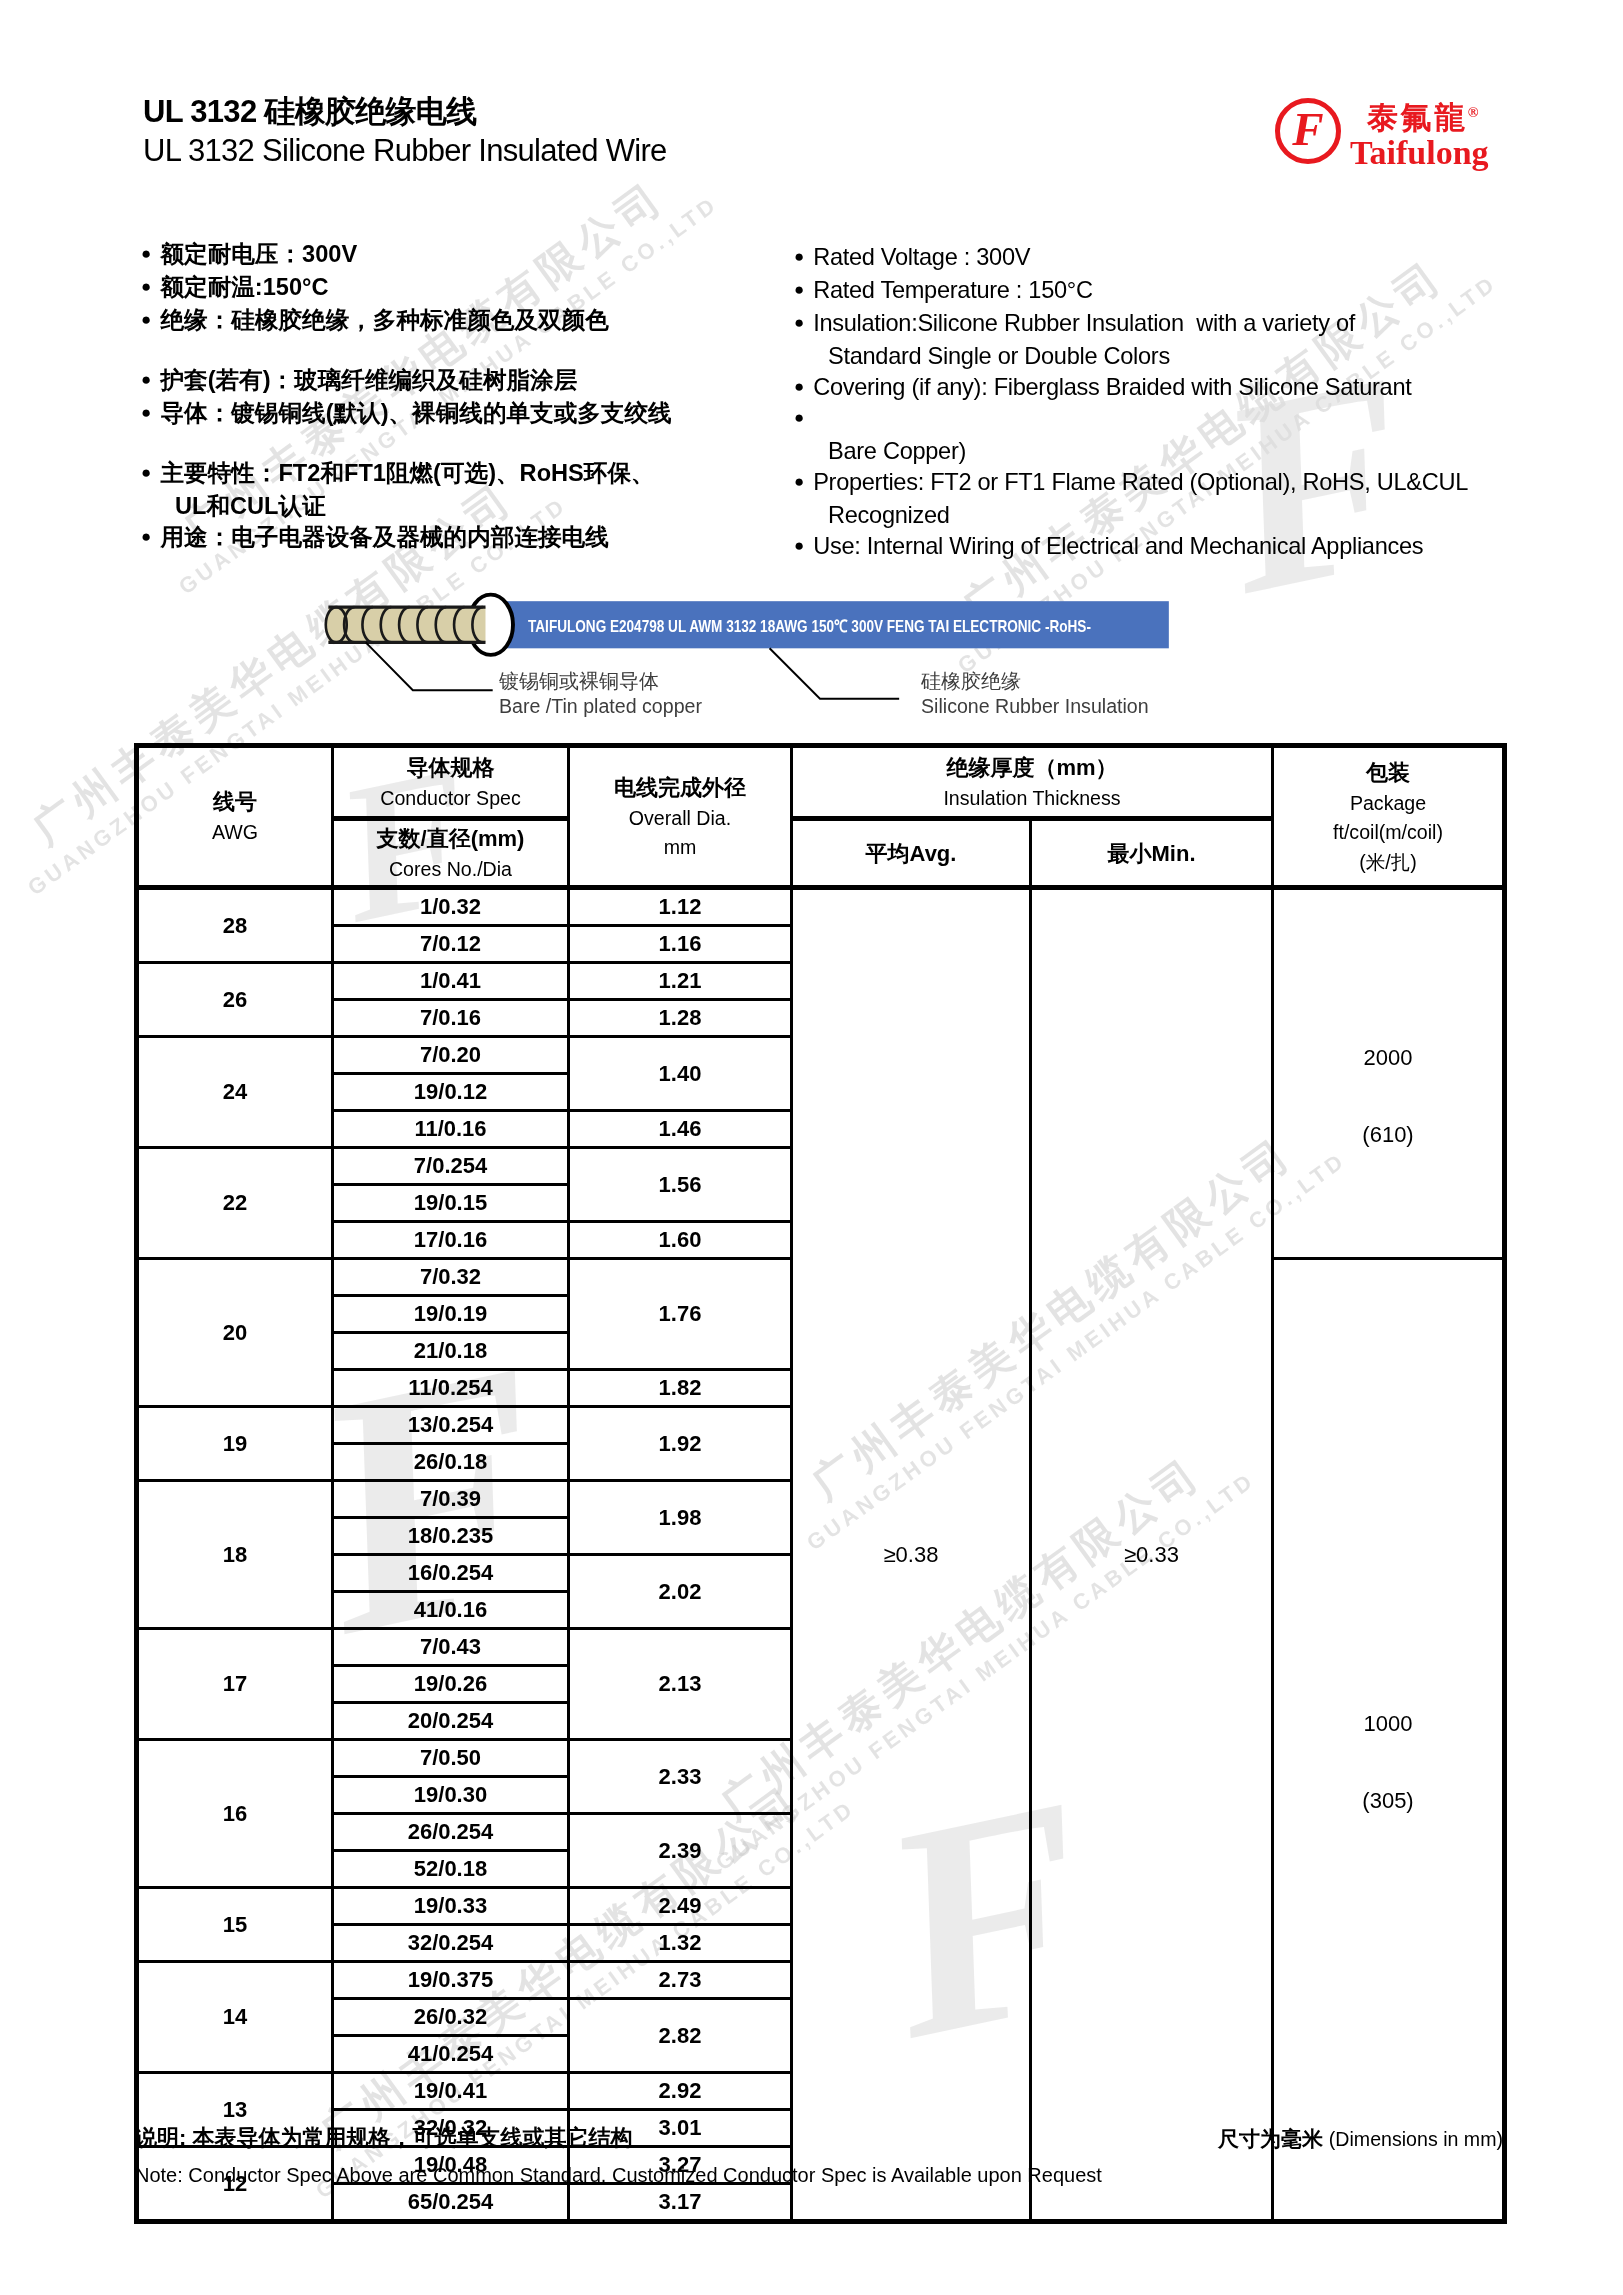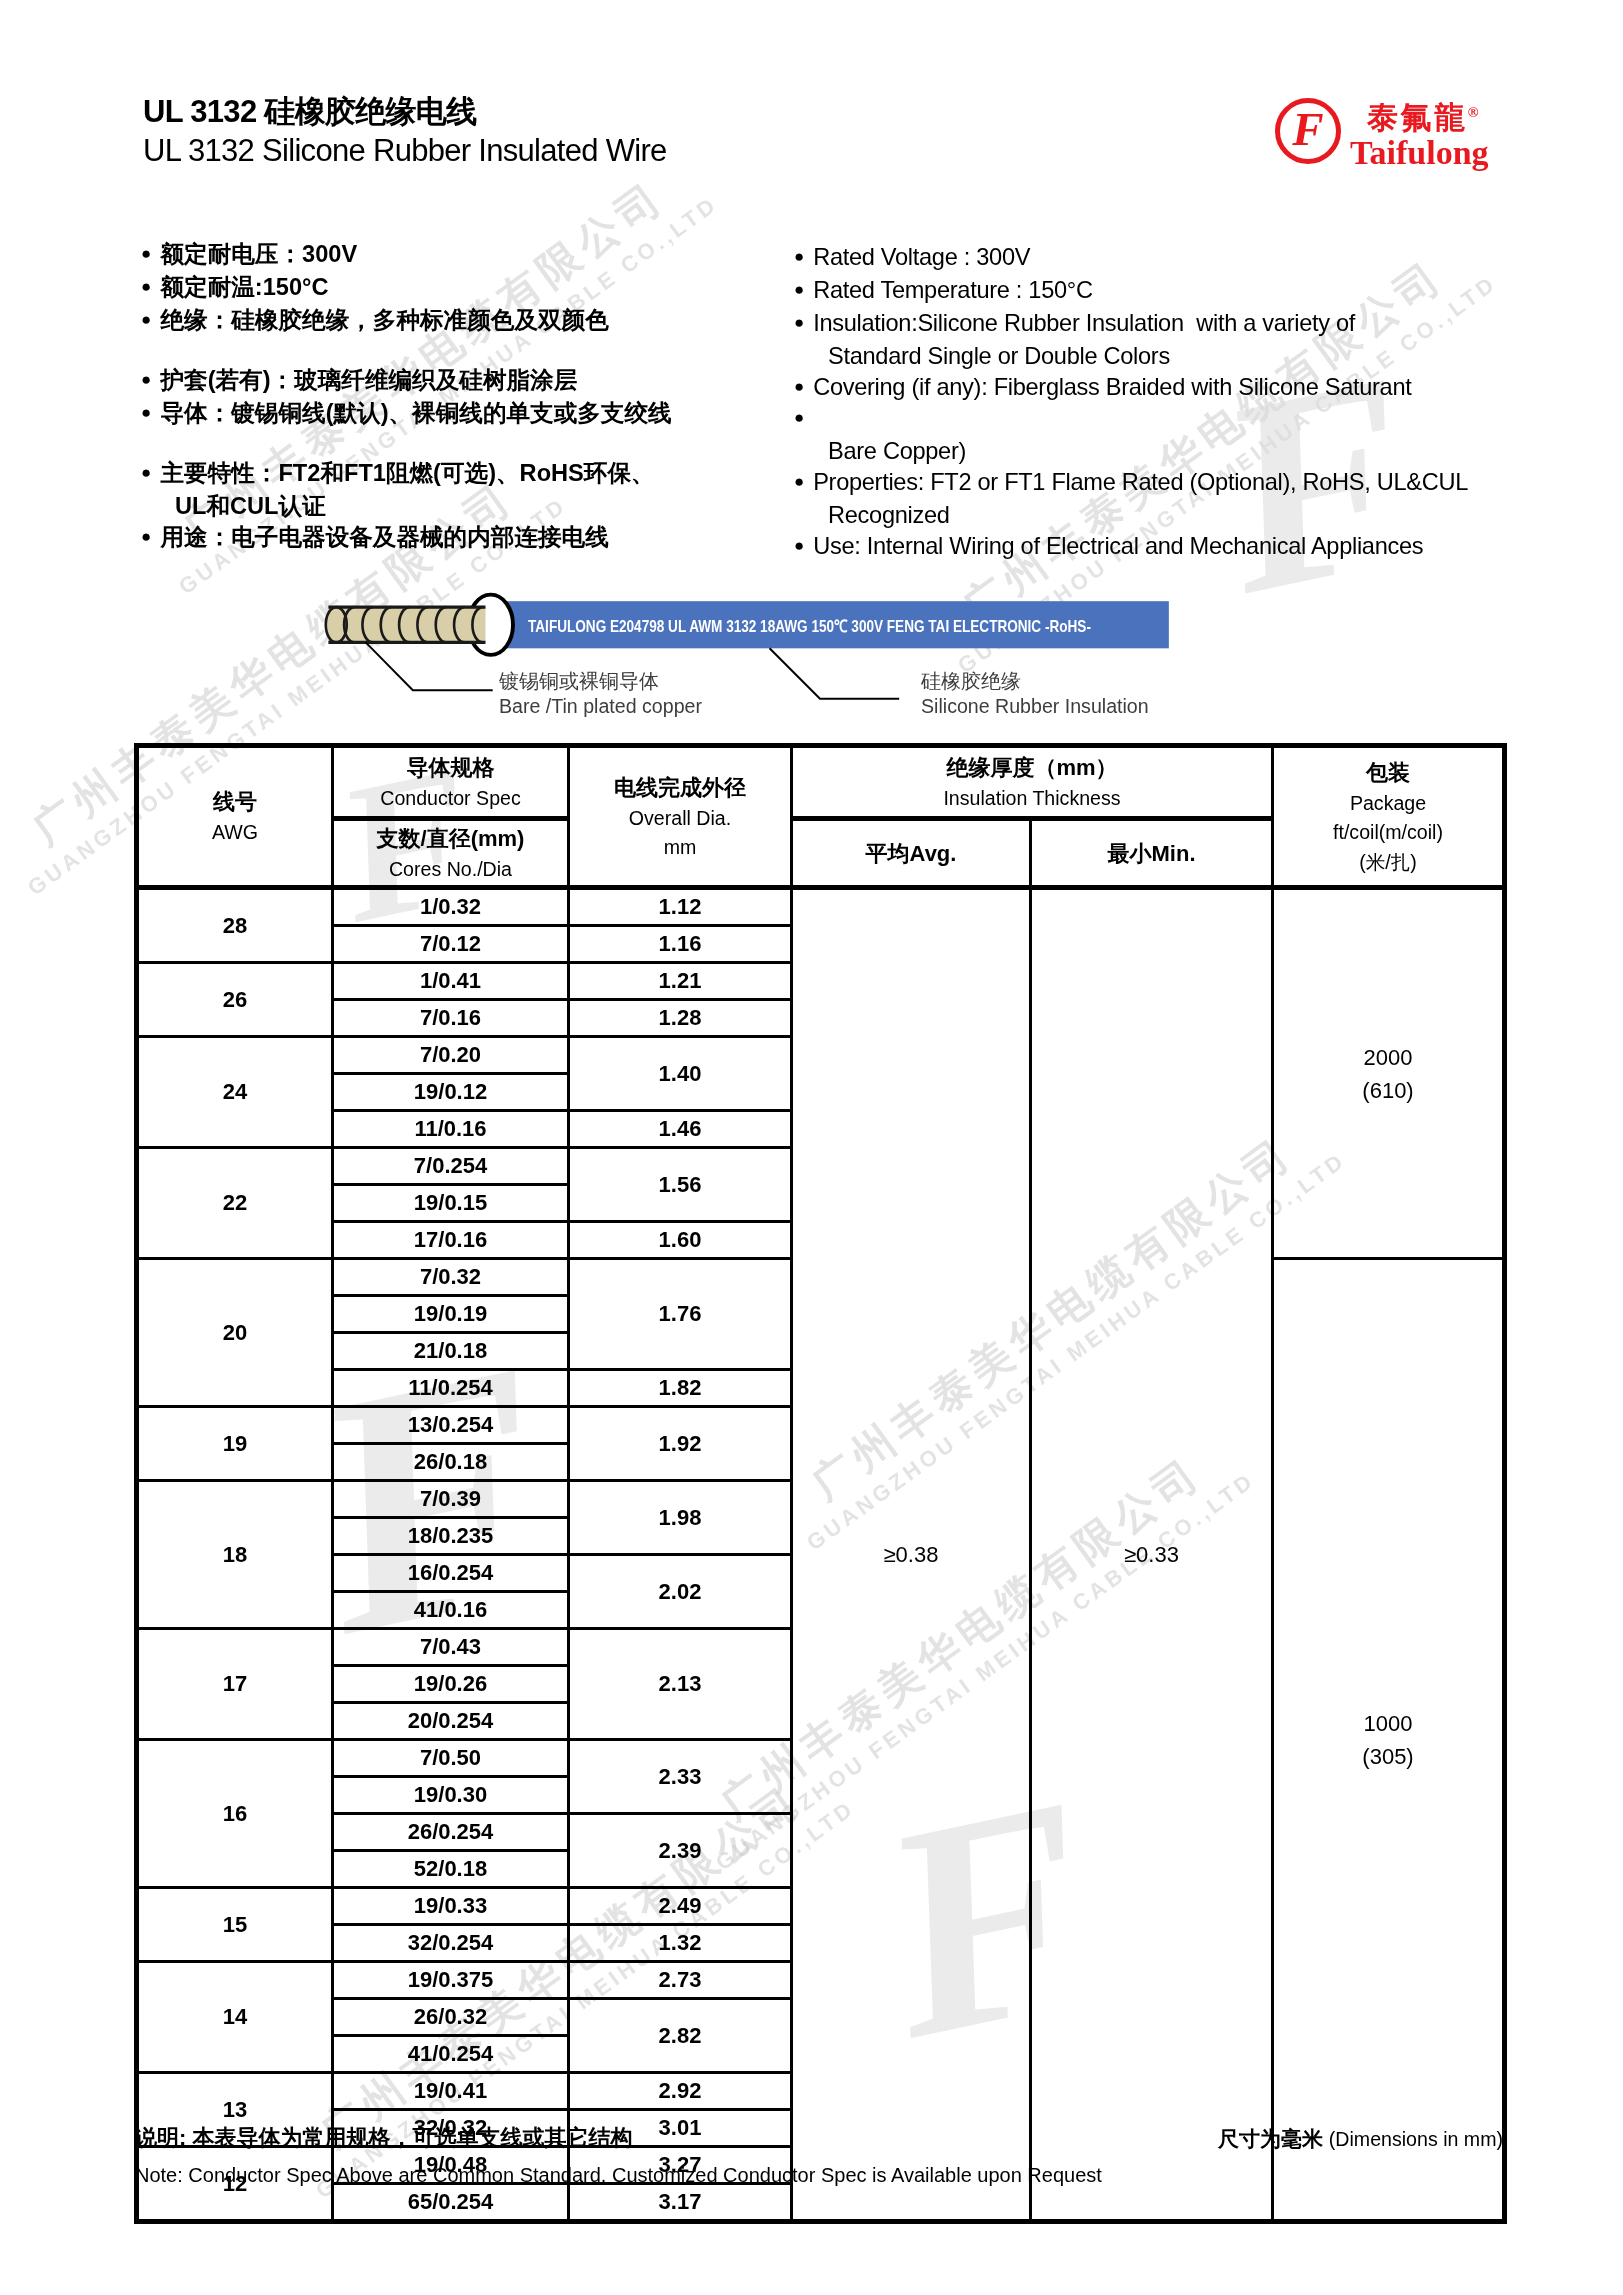--- a/index.html
+++ b/index.html
@@ -55,21 +55,21 @@
              table-layout:fixed;border:5.9px solid #000;}
   .spec td{border:3.3px solid #000;text-align:center;vertical-align:middle;padding:0;background:transparent;}
   .spec thead tr.h1 td{height:68px;}
   .spec thead tr.h2 td{height:64px;}
   .spec thead td div{line-height:1.5;}
   .hzh{font-weight:700;font-size:22px;}
   .hen{font-weight:400;font-size:19.6px;}
   .spec thead td.hb{border-bottom-width:5.9px;}
   .spec tbody td{height:34px;font-size:22px;font-weight:700;}
   .spec tbody td.ins-cell,.spec tbody td.pkg-cell{font-weight:400;}
-  .spec tbody td.pkg-cell div{line-height:1.5;}
+  .spec tbody td.pkg-cell div{line-height:1.5;margin-top:44px;}
 
   
   .foot-zh{position:absolute;left:135px;top:2123px;font-size:22px;font-weight:700;}
   .foot-dims{position:absolute;right:120px;top:2125px;font-size:21px;text-align:right;}
   .foot-dims .fd-zh{font-weight:700;}
   .foot-dims .fd-en{font-weight:400;font-size:19.6px;}
   .foot-en{position:absolute;left:135px;top:2164px;font-size:20px;font-weight:400;text-align:right;}
 </style>
 </head>
 <body>

